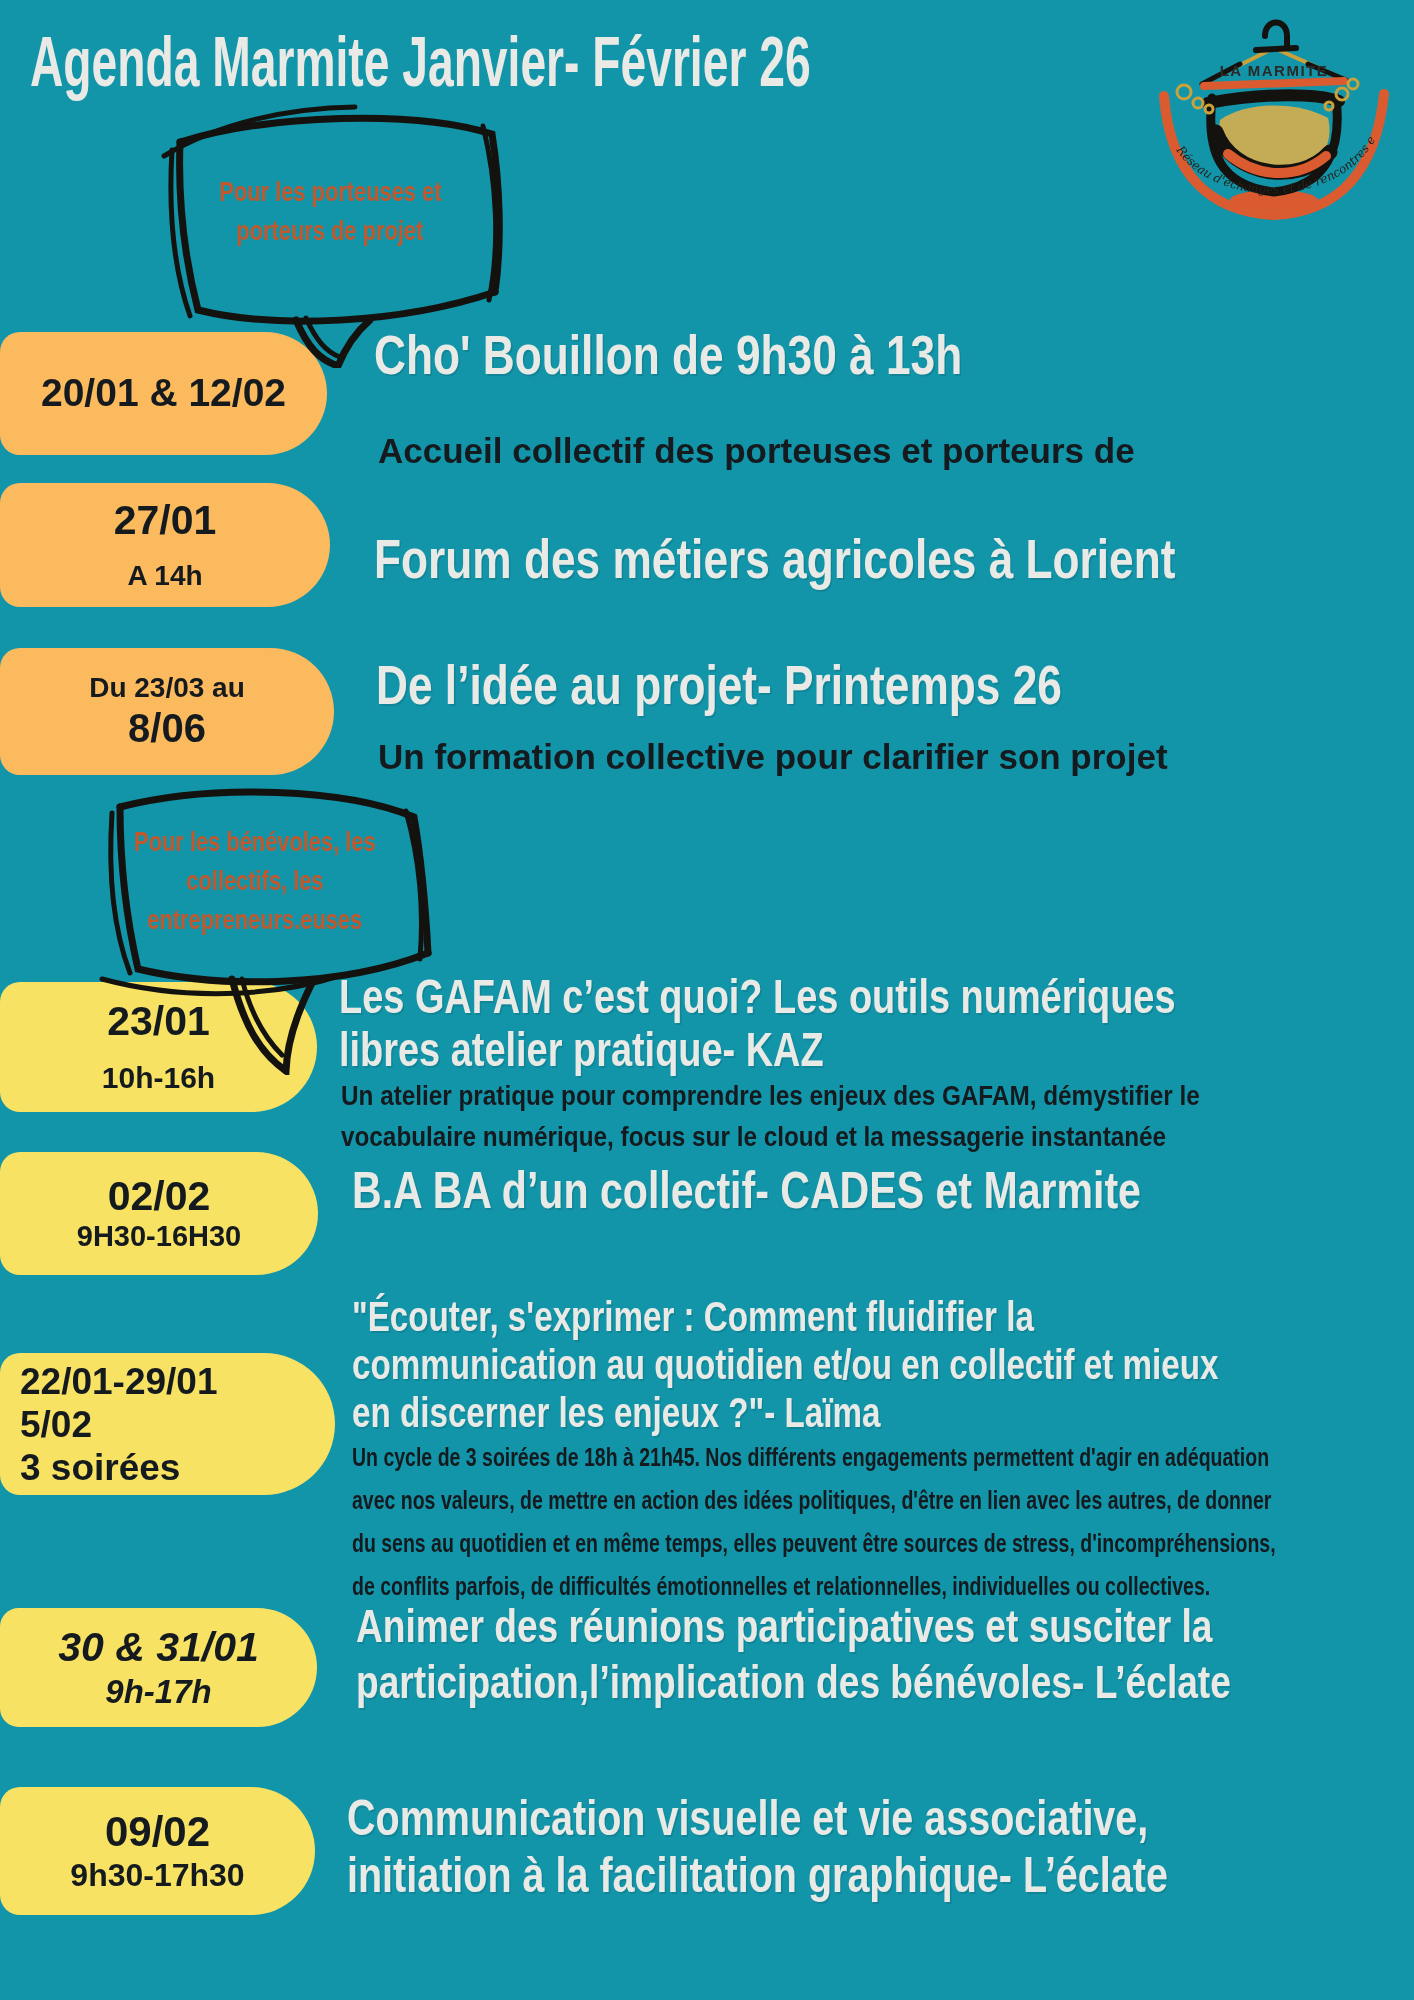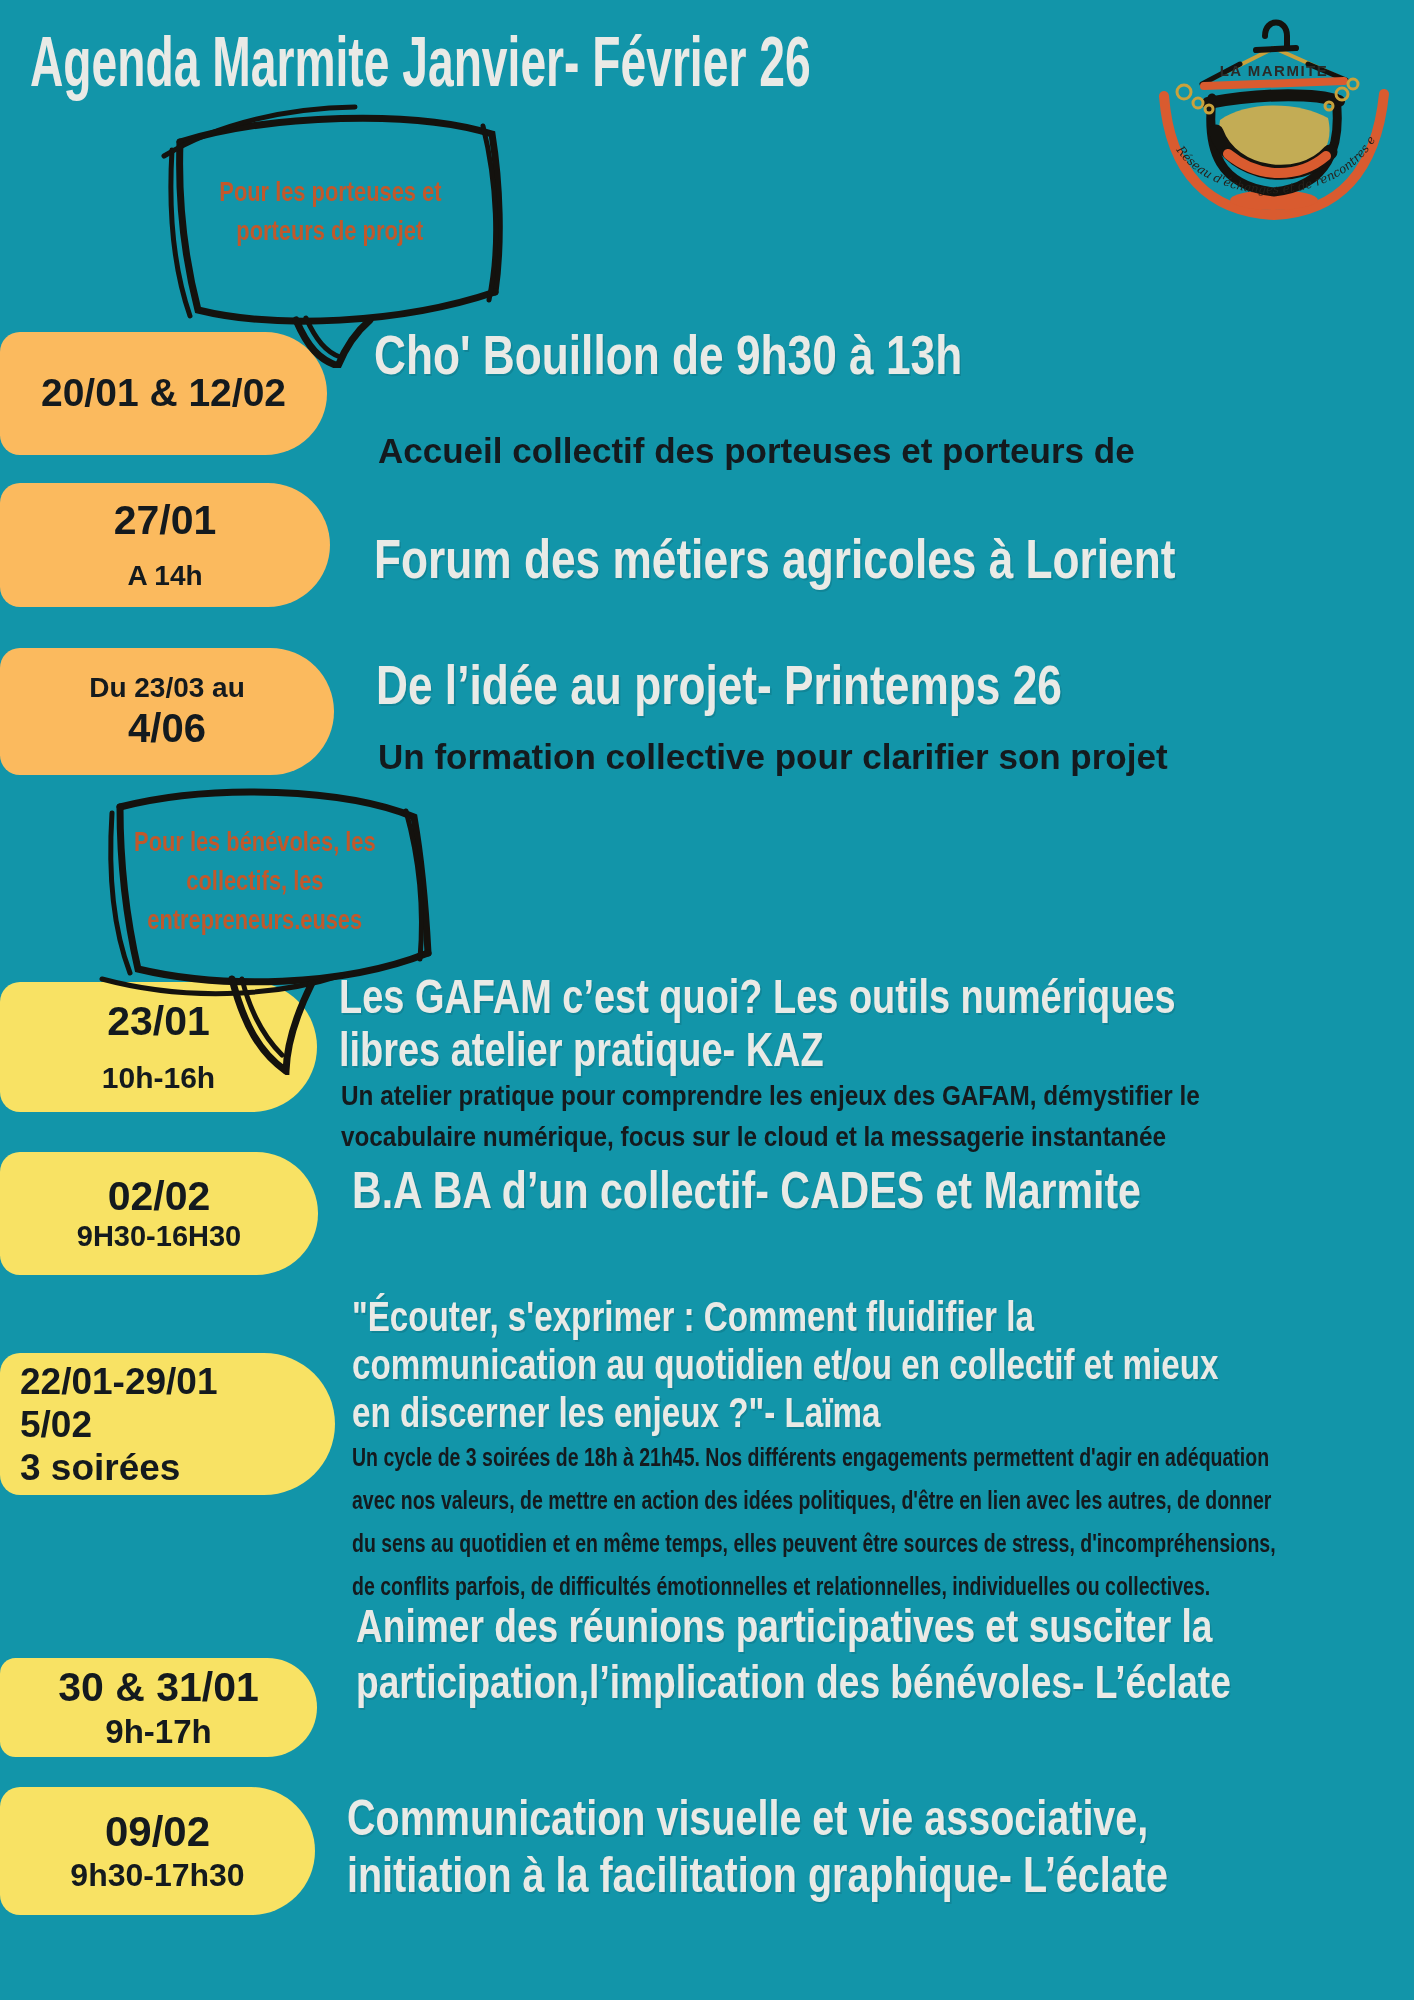--- a/index.html
+++ b/index.html
@@ -86,36 +86,36 @@
 
   <div class="badge orange" style="top:332px;height:123px;width:327px;border-radius:20px 62px 62px 20px;">
     <span class="bl" style="font-size:39px">20/01 &amp; 12/02</span>
   </div>
   <div class="badge orange" style="top:483px;height:124px;width:330px;border-radius:20px 62px 62px 20px;gap:16px;">
     <span class="bl" style="font-size:41px">27/01</span>
     <span class="bl" style="font-size:28px">A 14h</span>
   </div>
   <div class="badge orange" style="top:648px;height:127px;width:334px;border-radius:20px 64px 64px 20px;">
     <span class="bl" style="font-size:28px">Du 23/03 au</span>
-    <span class="bl" style="font-size:40px">4/06</span>
+    <span class="bl" style="font-size:40px">8/06</span>
   </div>
   <div class="badge yellow" style="top:982px;height:130px;width:317px;border-radius:20px 65px 65px 20px;gap:16px;">
     <span class="bl" style="font-size:41px">23/01</span>
     <span class="bl" style="font-size:30px">10h-16h</span>
   </div>
   <div class="badge yellow" style="top:1152px;height:123px;width:318px;border-radius:20px 62px 62px 20px;">
     <span class="bl" style="font-size:41px">02/02</span>
     <span class="bl" style="font-size:29px">9H30-16H30</span>
   </div>
   <div class="badge yellow left-align" style="top:1353px;height:142px;width:315px;border-radius:20px 71px 71px 20px;">
     <span class="bl" style="font-size:37px;line-height:43px">22/01-29/01</span>
     <span class="bl" style="font-size:37px;line-height:43px">5/02</span>
     <span class="bl" style="font-size:37px;line-height:43px">3 soirées</span>
   </div>
-  <div class="badge yellow" style="top:1658px;height:99px;width:317px;border-radius:20px 64px 64px 20px;gap:2px;">
+  <div class="badge yellow" style="top:1608px;height:119px;width:317px;border-radius:20px 64px 64px 20px;gap:2px;font-style:italic;">
     <span class="bl" style="font-size:41px">30 &amp; 31/01</span>
     <span class="bl" style="font-size:33px">9h-17h</span>
   </div>
   <div class="badge yellow" style="top:1787px;height:128px;width:315px;border-radius:20px 64px 64px 20px;gap:0px;">
     <span class="bl" style="font-size:42px">09/02</span>
     <span class="bl" style="font-size:32px">9h30-17h30</span>
   </div>
 
   <svg class="bubble-svg" style="left:150px;top:98px" width="375" height="270" viewBox="0 0 375 270">
     <path d="M30,44 C120,16 265,12 342,36 C350,86 352,146 345,194" stroke-width="7"></path>

